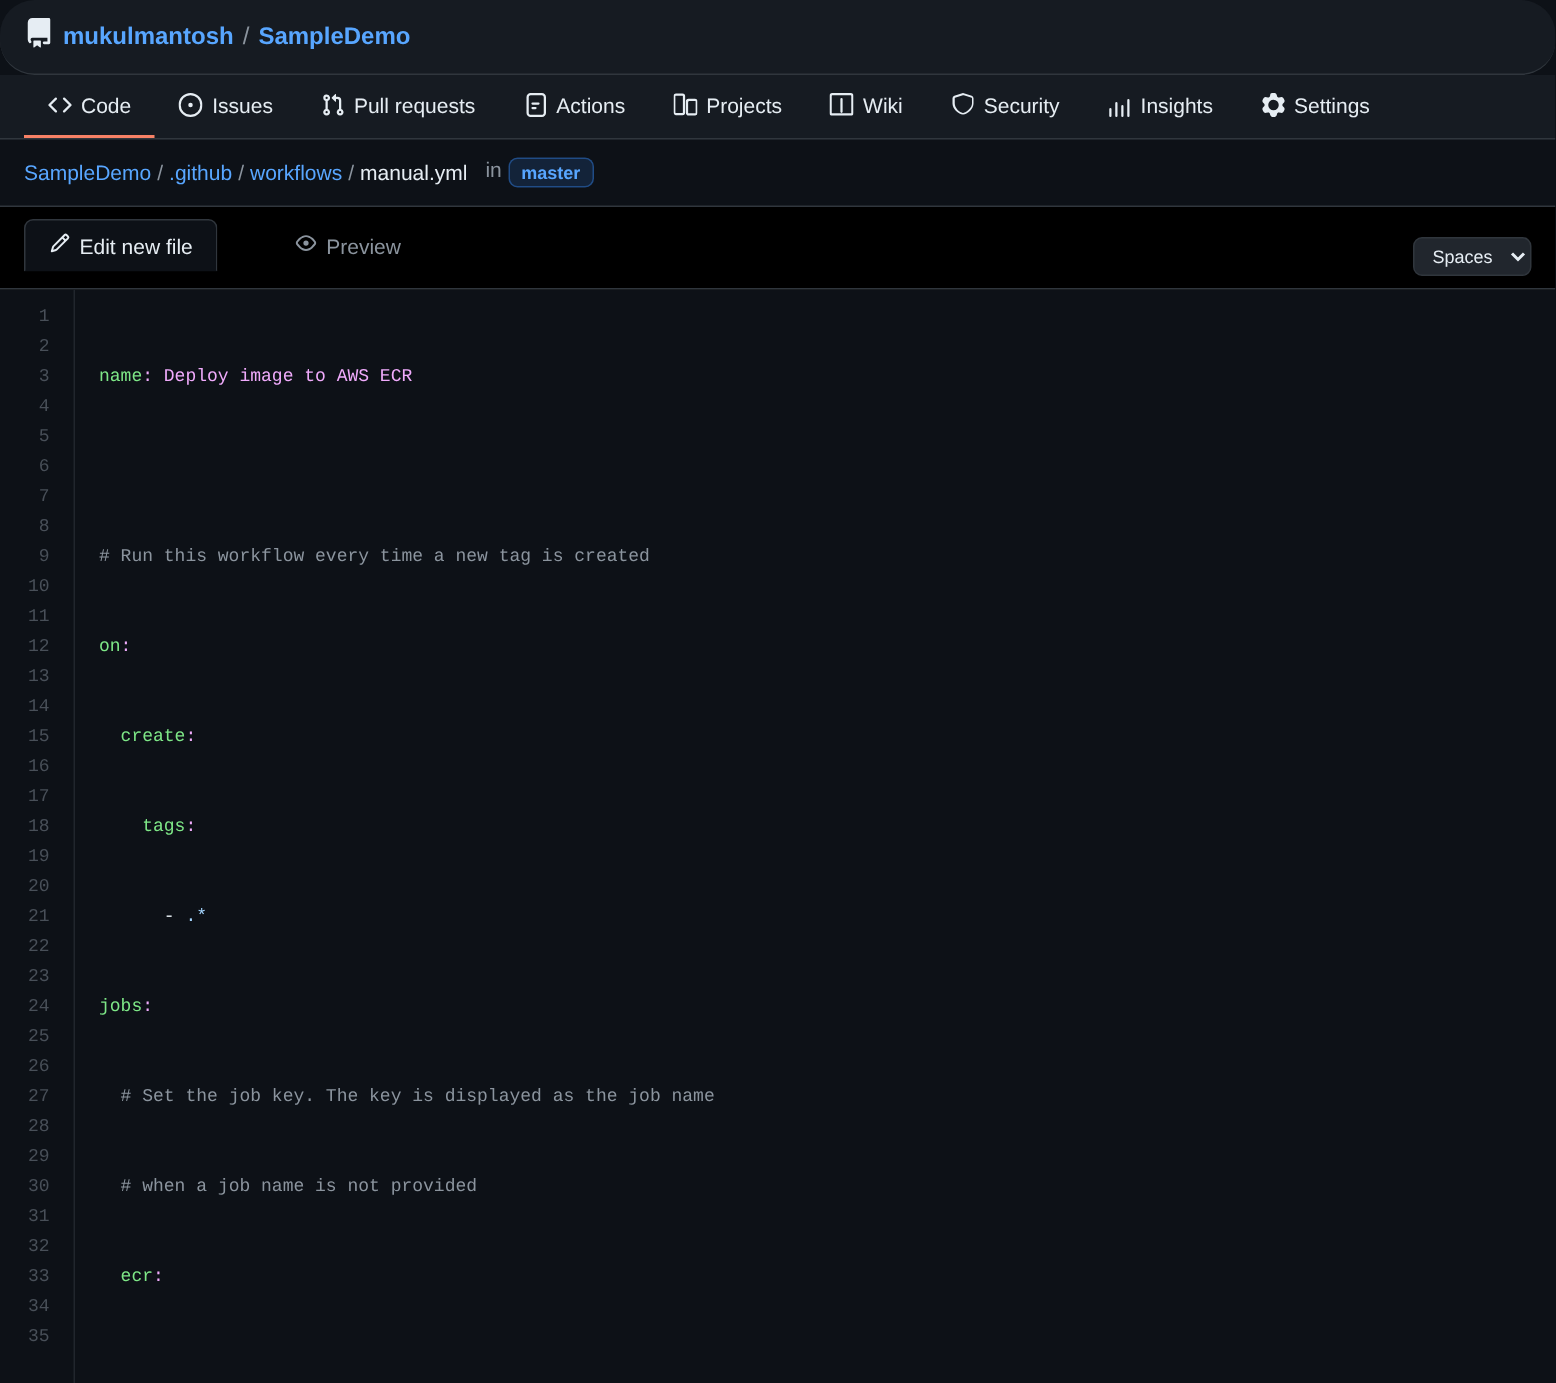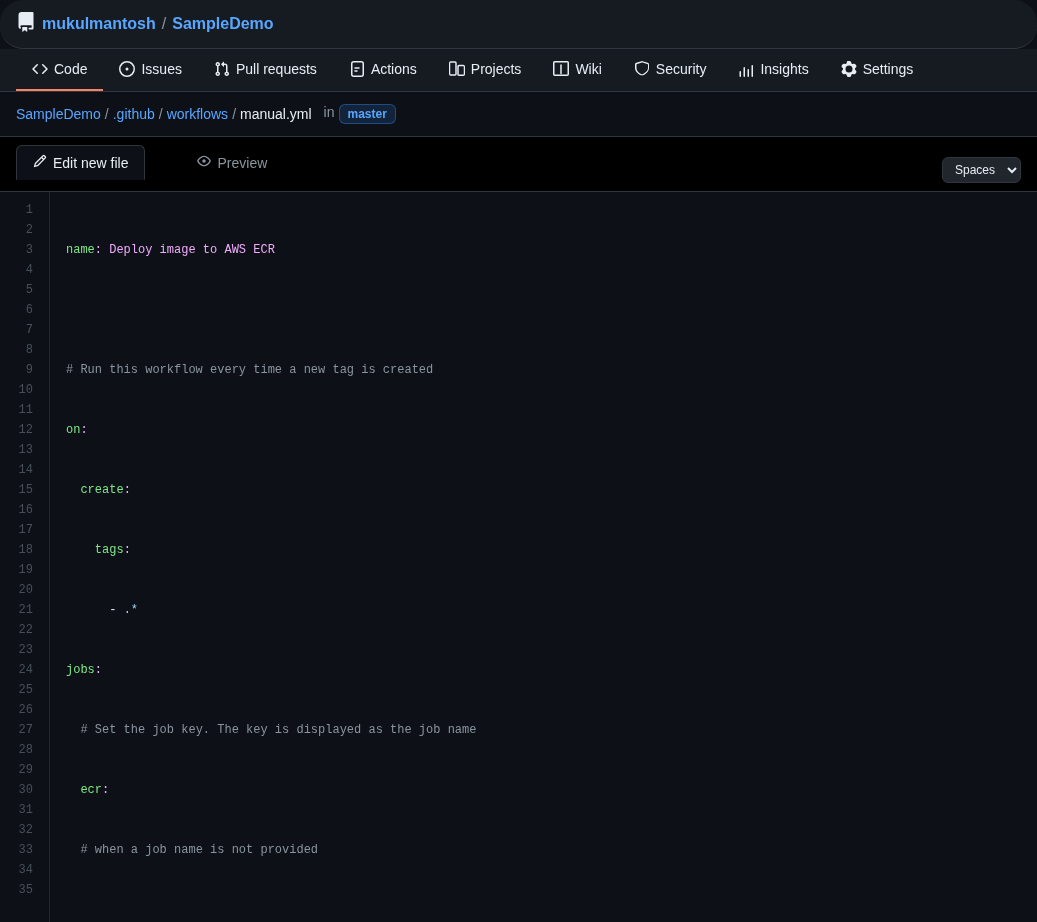--- a/index.html
+++ b/index.html
@@ -364,22 +364,22 @@
   <div class="code-content">
     <span class="code-line"><span class="kw-key">name</span><span class="kw-val">: Deploy image to AWS ECR</span></span>
     <span class="code-line"> </span>
     <span class="code-line"><span class="kw-comment"># Run this workflow every time a new tag is created</span></span>
     <span class="code-line"><span class="kw-key">on</span><span class="kw-val">:</span></span>
     <span class="code-line">  <span class="kw-key">create</span><span class="kw-val">:</span></span>
     <span class="code-line">    <span class="kw-key">tags</span><span class="kw-val">:</span></span>
     <span class="code-line">      <span class="kw-dash">- </span><span class="kw-str">.*</span></span>
     <span class="code-line"><span class="kw-key">jobs</span><span class="kw-val">:</span></span>
     <span class="code-line">  <span class="kw-comment"># Set the job key. The key is displayed as the job name</span></span>
+    <span class="code-line">  <span class="kw-comment"># when a job name is not provided</span></span>
     <span class="code-line">  <span class="kw-key">ecr</span><span class="kw-val">:</span></span>
-    <span class="code-line">  <span class="kw-comment"># when a job name is not provided</span></span>
     
     
     
     
     
     
     
     
     
     

